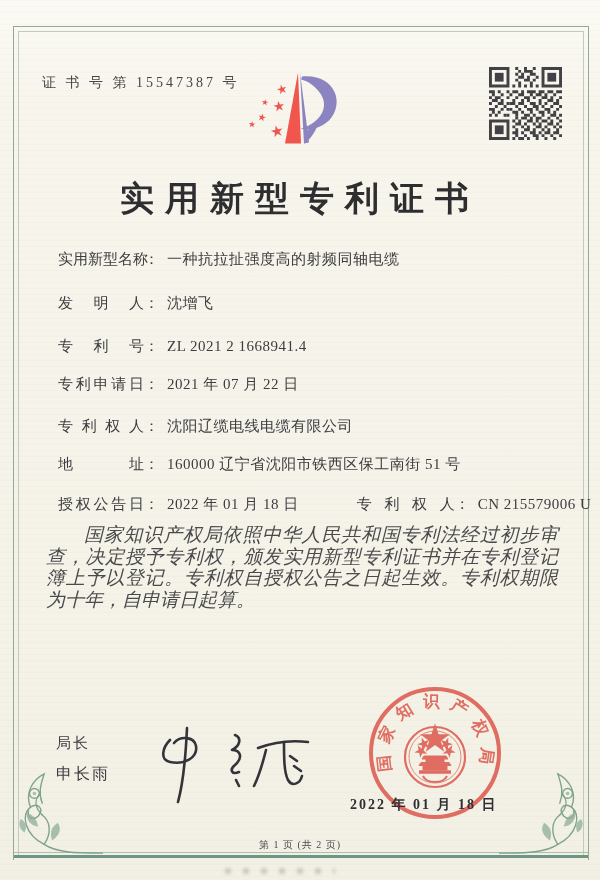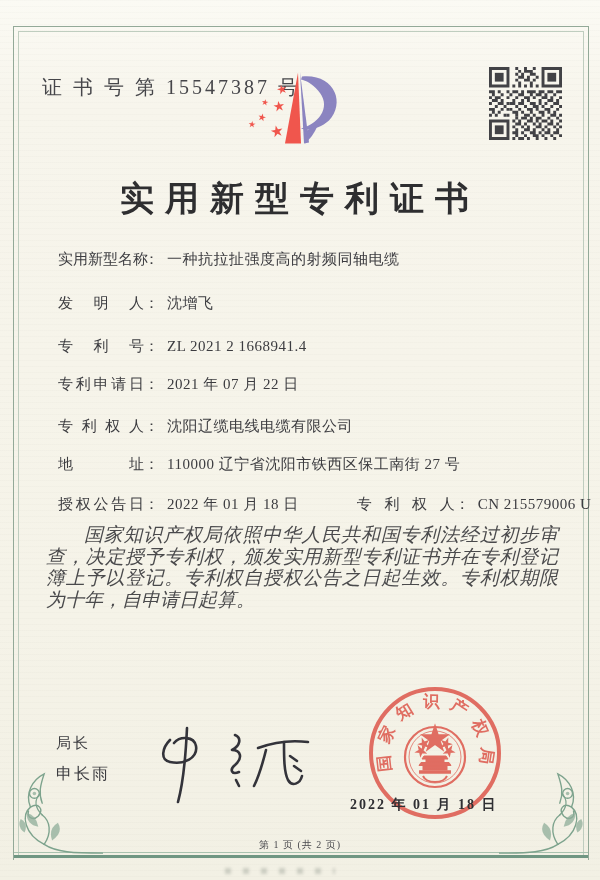--- a/index.html
+++ b/index.html
@@ -15,21 +15,21 @@
   .frame-outer{position:absolute;left:13px;right:11px;top:26px;bottom:20px;
     border-top:1.8px solid #93a998;border-left:1.8px solid #93a998;border-right:1.8px solid #93a998;}
   .frame-inner{position:absolute;left:18px;right:16px;top:31px;bottom:24px;
     border-top:1px solid #bfcdbf;border-left:1px solid #bfcdbf;border-right:1px solid #bfcdbf;}
   .bottom-line-thin{position:absolute;left:14px;right:12px;top:852px;height:1px;background:#a9c2af;}
   .bottom-line-thick{position:absolute;left:14px;right:12px;top:855px;height:2.5px;background:#6f9682;}
   .corner-ornament{position:absolute;width:98px;height:98px;top:764px;}
   .corner-ornament.left{left:5px;}
   .corner-ornament.right{right:3px;transform:scaleX(-1);}
   
-  .cert-no{position:absolute;left:42px;top:74px;font-size:20px;letter-spacing:3px;color:#46464a;}
+  .cert-no{position:absolute;left:42px;top:74px;font-size:14px;letter-spacing:3px;color:#46464a;}
   .logo{position:absolute;left:232px;top:64px;width:130px;height:96px;}
   .qr{position:absolute;left:489px;top:67px;width:73px;height:73px;}
   .title{position:absolute;left:0;right:0;top:176px;text-align:center;
     font-size:34px;font-weight:600;letter-spacing:11px;color:#2e2e30;}
   
   .row{position:absolute;left:58px;right:30px;font-size:15px;color:#3c3c40;white-space:nowrap;}
   .flabel{display:inline-block;width:86px;text-align:justify;text-align-last:justify;vertical-align:top;}
   .flabel2{display:inline-block;width:98px;text-align:justify;text-align-last:justify;vertical-align:top;margin-left:58px;}
   .fcolon{display:inline-block;margin-right:8px;}
   .fvalue{letter-spacing:.5px;}
@@ -142,21 +142,21 @@
 <div class="row" style="top:337px">
   <span class="flabel">专利号</span><span class="fcolon">：</span><span class="fvalue">ZL 2021 2 1668941.4</span>
 </div>
 <div class="row" style="top:375px">
   <span class="flabel">专利申请日</span><span class="fcolon">：</span><span class="fvalue">2021 年 07 月 22 日</span>
 </div>
 <div class="row" style="top:417px">
   <span class="flabel">专利权人</span><span class="fcolon">：</span><span class="fvalue">沈阳辽缆电线电缆有限公司</span>
 </div>
 <div class="row" style="top:455px">
-  <span class="flabel">地址</span><span class="fcolon">：</span><span class="fvalue">110000 辽宁省沈阳市铁西区保工南街 27 号</span>
+  <span class="flabel">地址</span><span class="fcolon">：</span><span class="fvalue">160000 辽宁省沈阳市铁西区保工南街 51 号</span>
 </div>
 <div class="row" style="top:495px">
   <span class="flabel">授权公告日</span><span class="fcolon">：</span><span class="fvalue">2022 年 01 月 18 日</span><span class="flabel2">专利权人</span><span class="fcolon">：</span><span class="fvalue">CN 215579006 U</span>
 </div>
 
 <div class="paras">
   <p>国家知识产权局依照中华人民共和国专利法经过初步审查，决定授予专利权，颁发实用新型专利证书并在专利登记簿上予以登记。专利权自授权公告之日起生效。专利权期限为十年，自申请日起算。</p>
 </div>
 
 <div class="director-title">局长</div>

